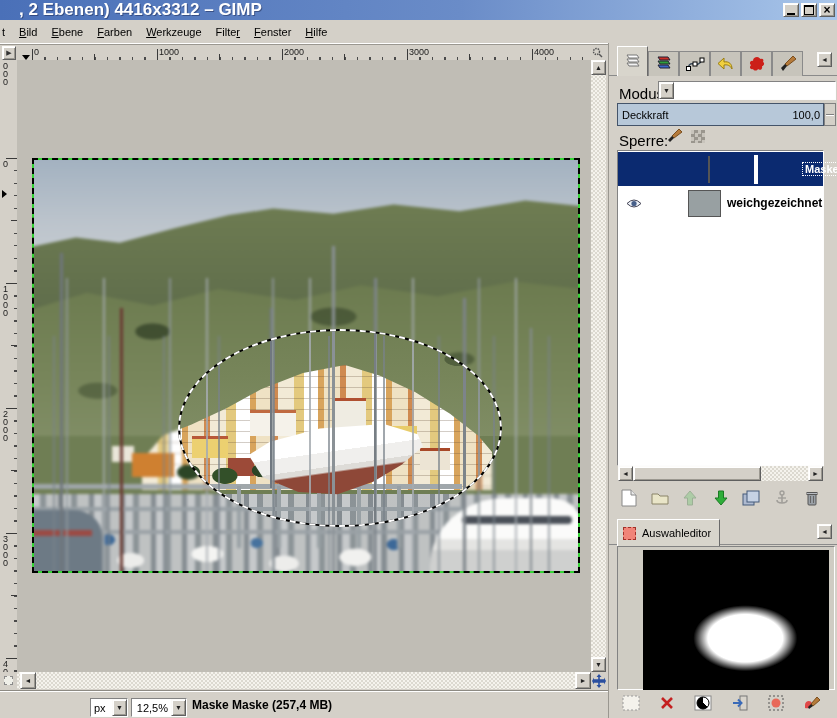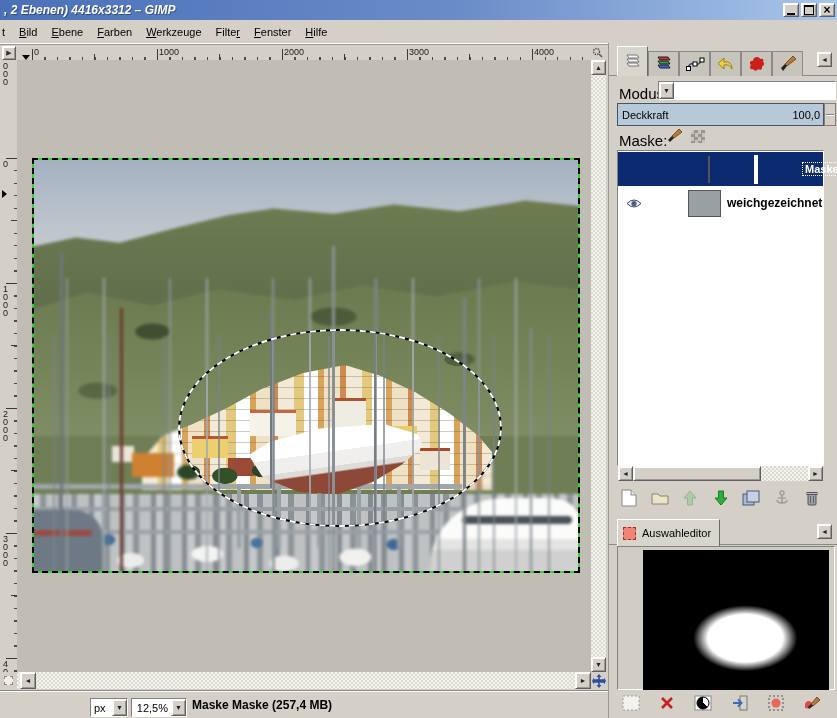--- a/index.html
+++ b/index.html
@@ -9,22 +9,22 @@
   .abs{position:absolute;}
   .btn3d{background:#d4d0c8;border:1px solid;border-color:#fdfcfa #5f5f5f #5f5f5f #fdfcfa;
          box-shadow:inset 1px 1px 0 #fff, inset -1px -1px 0 #9b9890;box-sizing:border-box;}
   .sunken{border:1px solid;border-color:#828282 #fdfdfd #fdfdfd #828282;box-sizing:border-box;}
   .checker{background:repeating-conic-gradient(#f5f3ed 0% 25%,#dcd9d0 0% 50%) 0 0/4px 4px;}
 
   
   .titlebar{left:0;top:0;width:837px;height:20px;
     background:linear-gradient(90deg,#4a70b8 0%,#6a8cc8 55%,#a9c6ea 100%);
     display:flex;align-items:center;}
-  .title-text{color:#fff;font-weight:bold;font-size:12px;padding-left:4px;white-space:nowrap;
-    text-shadow:1px 1px 0 rgba(0,0,30,.35);font-style:italic;}
+  .title-text{color:#fff;font-weight:bold;font-size:17px;padding-left:19px;white-space:nowrap;
+    text-shadow:1px 1px 0 rgba(0,0,30,.35);}
   .win-btns{position:absolute;right:2px;top:3px;display:flex;gap:2px;}
   .win-btn{width:16px;height:14px;display:flex;align-items:center;justify-content:center;position:relative;}
   .glyph-min{width:8px;height:2px;background:#000;margin-top:7px;}
   .glyph-max{width:8px;height:7px;border:1px solid #000;border-top:2px solid #000;}
   .glyph-close{font-weight:bold;font-size:12px;line-height:10px;}
 
   
   .menubar{left:0;top:20px;width:837px;height:23px;background:#d4d0c8;display:flex;align-items:center;
     border-bottom:1px solid #fff;box-shadow:0 1px 0 #9a9790;}
   .menu-item{padding:3px 7px;white-space:nowrap;}
@@ -399,21 +399,21 @@
   <div class="combo sunken" style="left:49px;top:38px;width:178px;">
     <span class="drop btn3d">▼</span>
   </div>
 
   <div class="opacity-slider">
     <span class="ol">Deckkraft</span>
     <span class="ov">100,0</span>
   </div>
   <div class="spinner"></div>
 
-  <span class="field-label" style="left:10px;top:89px">Maske:</span>
+  <span class="field-label" style="left:10px;top:89px">Sperre:</span>
   <div class="abs" style="left:608px;top:0;"></div>
   <div class="abs" style="left:57px;top:85px;width:18px;height:16px;">
     <svg width="18" height="16" viewBox="0 0 18 16">
       <path d="M13 1 L16 4 L8 10 L6 8 Z" fill="#b57a3a" stroke="#7a4e1e"></path>
         <path d="M6 8 L8 10 L4 14 L2 12 Z" fill="#222"></path>
     </svg>
   </div>
   <div class="abs" style="left:82px;top:87px;width:14px;height:13px;background:repeating-conic-gradient(#9a968e 0% 25%,#c8c4bc 0% 50%) 0 0/7px 7px;"></div>
 
   <div class="layerlist sunken">

